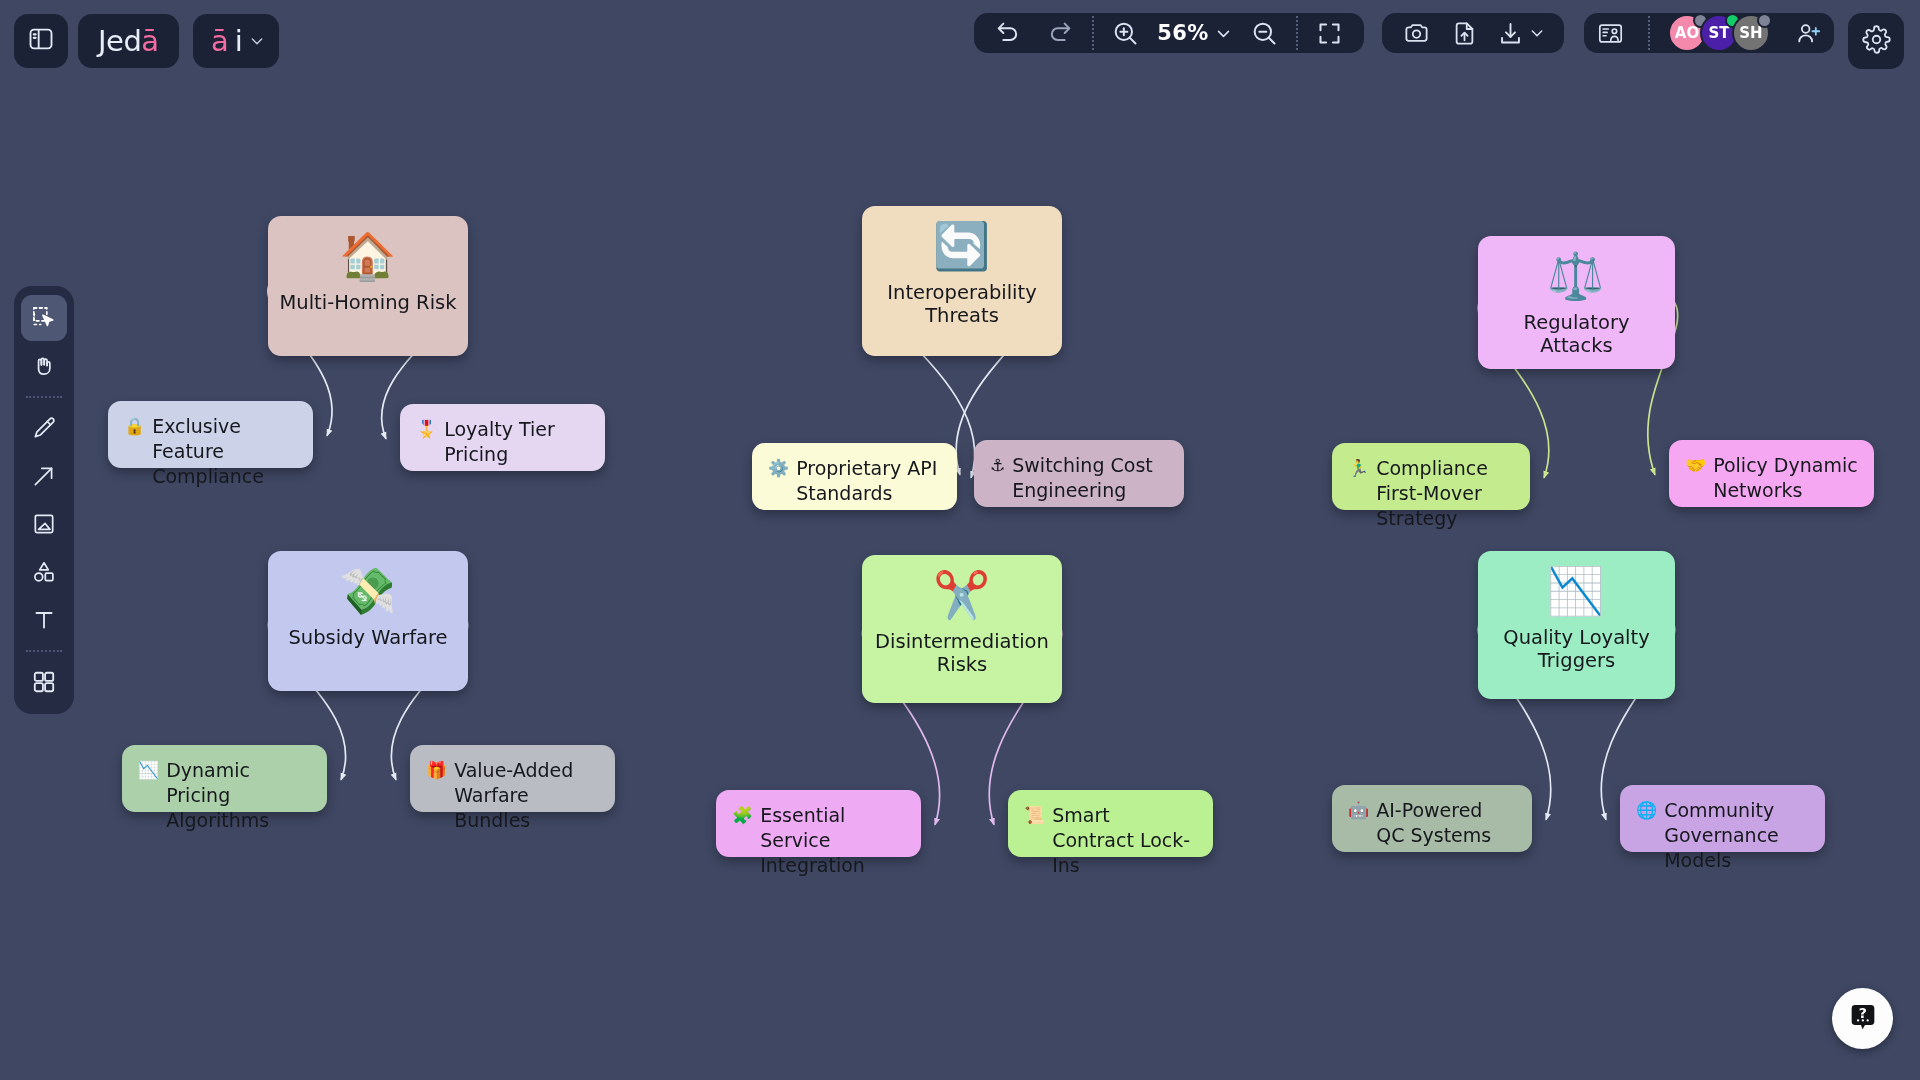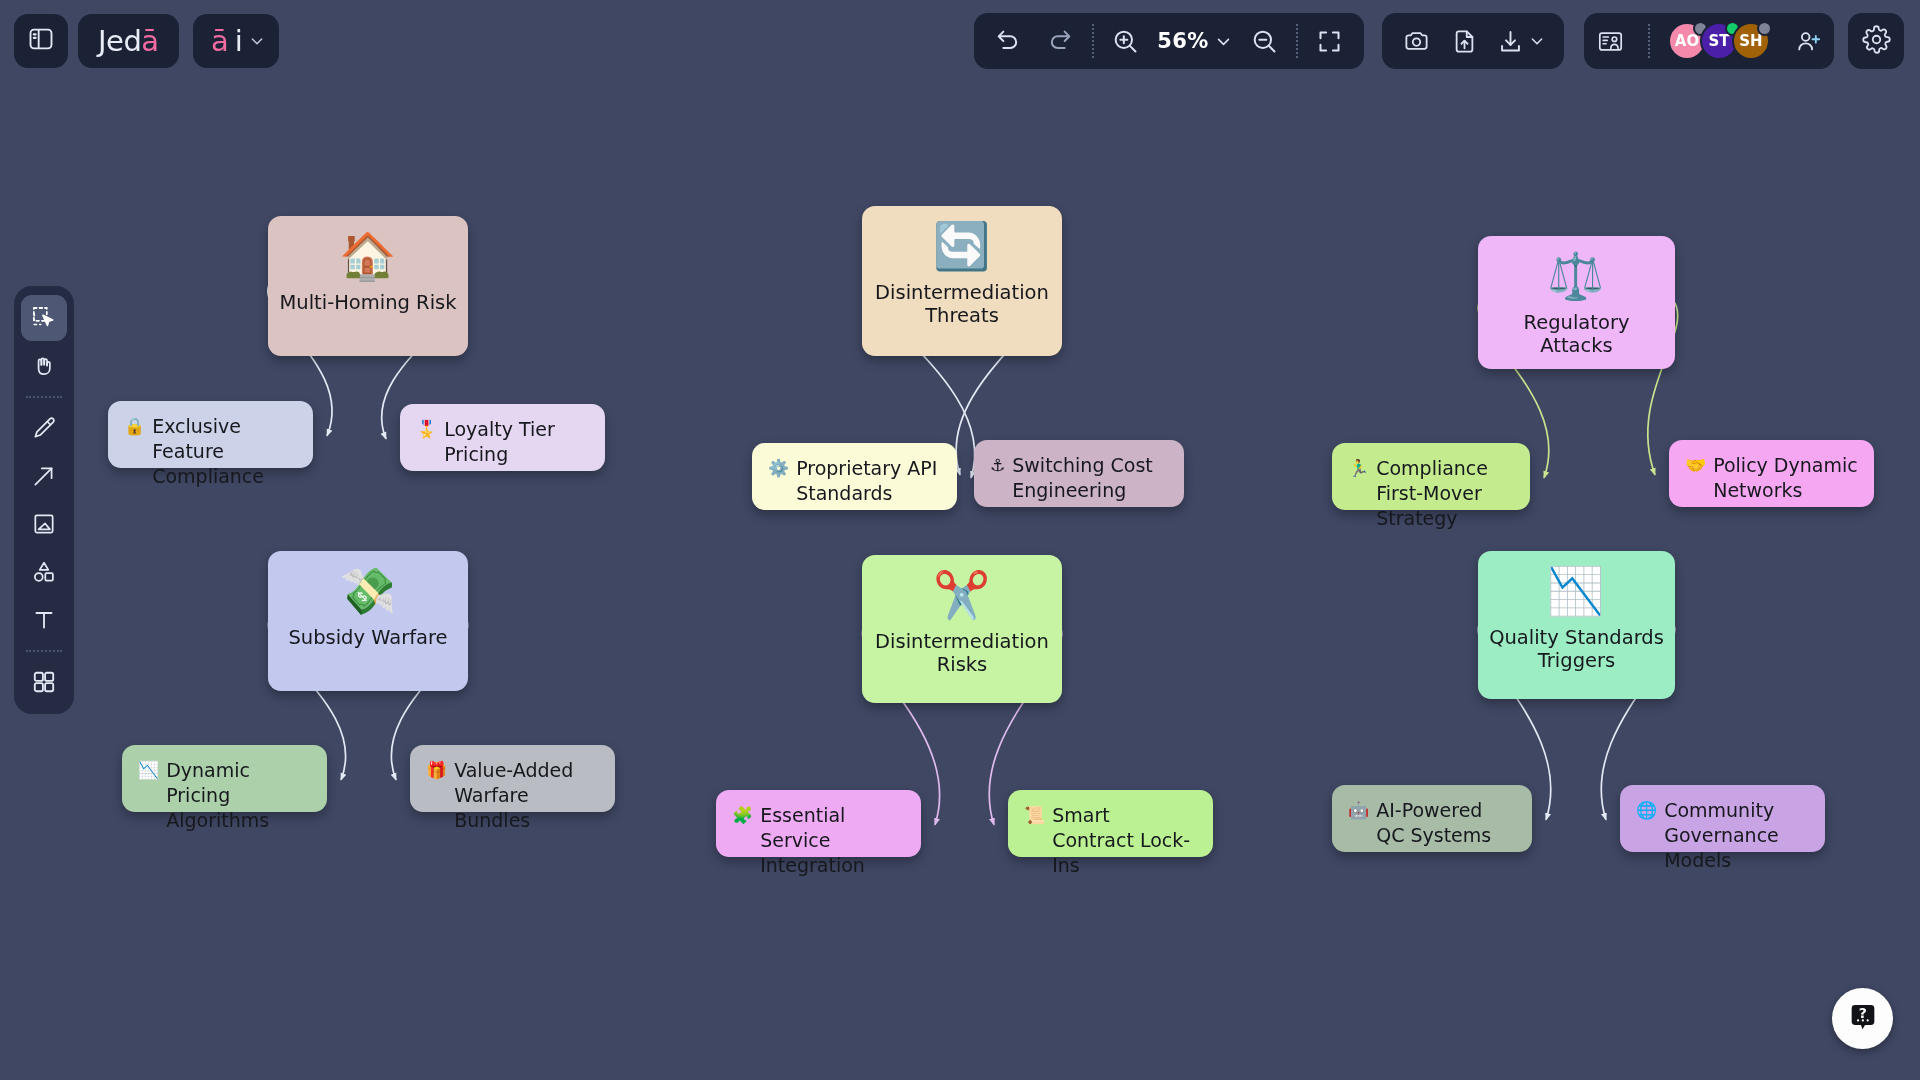--- a/index.html
+++ b/index.html
@@ -8,21 +8,21 @@
     width:1920px; height:1080px; overflow:hidden;
     background:#3f4763;
     font-family:"DejaVu Sans","Liberation Sans",sans-serif;
   }
   #canvas-root { position:relative; width:1920px; height:1080px; }
 
   
   .topbar { position:absolute; top:0; left:0; width:1920px; height:82px; z-index:40; }
 
   .pill { background:#1b2236; border-radius:14px; display:flex; align-items:center; }
-  .pill-group { position:absolute; top:13px; height:56px; }
+  .pill-group { position:absolute; top:13px; height:40px; }
 
   .sidebar-toggle-btn {
     position:absolute; left:14px; top:14px; width:54px; height:54px;
     background:#1b2236; border-radius:14px;
     display:flex; align-items:center; justify-content:center;
   }
   .brand-btn {
     position:absolute; left:78px; top:14px; height:54px; padding:0 20px;
     background:#1b2236; border-radius:14px;
     display:flex; align-items:center; justify-content:center;
@@ -142,21 +142,21 @@
       <div class="node child" style="left: 108px; top: 401px; width: 205px; height: 67px; background: rgb(204, 210, 232);">
         <span class="nemoji">🔒</span>
         <span class="nlabel">Exclusive Feature Compliance</span>
       </div>
       <div class="node child" style="left: 400px; top: 404px; width: 205px; height: 67px; background: rgb(229, 214, 242);">
         <span class="nemoji">🎖️</span>
         <span class="nlabel">Loyalty Tier Pricing</span>
       </div>
       <div class="node parent" style="left: 862px; top: 206px; width: 200px; height: 150px; background: rgb(240, 220, 190);">
         <span class="nemoji">🔄</span>
-        <span class="nlabel">Disintermediation Threats</span>
+        <span class="nlabel">Interoperability Threats</span>
       </div>
       <div class="node child" style="left: 752px; top: 443px; width: 205px; height: 67px; background: rgb(251, 251, 216);">
         <span class="nemoji">⚙️</span>
         <span class="nlabel">Proprietary API Standards</span>
       </div>
       <div class="node child" style="left: 974px; top: 440px; width: 210px; height: 67px; background: rgb(204, 179, 198);">
         <span class="nemoji">⚓</span>
         <span class="nlabel">Switching Cost Engineering</span>
       </div>
       <div class="node parent" style="left: 1478px; top: 236px; width: 197px; height: 133px; background: rgb(240, 183, 248);">
@@ -190,21 +190,21 @@
       <div class="node child" style="left: 716px; top: 790px; width: 205px; height: 67px; background: rgb(238, 170, 243);">
         <span class="nemoji">🧩</span>
         <span class="nlabel">Essential Service Integration</span>
       </div>
       <div class="node child" style="left: 1008px; top: 790px; width: 205px; height: 67px; background: rgb(187, 241, 147);">
         <span class="nemoji">📜</span>
         <span class="nlabel">Smart Contract Lock-Ins</span>
       </div>
       <div class="node parent" style="left: 1478px; top: 551px; width: 197px; height: 148px; background: rgb(156, 237, 196);">
         <span class="nemoji">📉</span>
-        <span class="nlabel">Quality Standards Triggers</span>
+        <span class="nlabel">Quality Loyalty Triggers</span>
       </div>
       <div class="node child" style="left: 1332px; top: 785px; width: 200px; height: 67px; background: rgb(168, 187, 167);">
         <span class="nemoji">🤖</span>
         <span class="nlabel">AI-Powered QC Systems</span>
       </div>
       <div class="node child" style="left: 1620px; top: 785px; width: 205px; height: 67px; background: rgb(201, 164, 228);">
         <span class="nemoji">🌐</span>
         <span class="nlabel">Community Governance Models</span>
       </div>
     </div>
@@ -318,21 +318,21 @@
           <path d="M12.3 18c0-2 1.4-3.5 3.2-3.5S18.7 16 18.7 18"></path>
           <line x1="5.5" y1="8" x2="10" y2="8"></line>
             <line x1="5.5" y1="11" x2="9" y2="11"></line>
           <line x1="5.5" y1="14" x2="8" y2="14"></line>
         </svg>
       </div>
       <div class="vdiv"></div>
       <div class="avatars" id="avatars">
           <div class="avatar" style="background: rgb(244, 137, 171);">AO<span class="status" style="background: rgb(126, 132, 150);"></span></div>
           <div class="avatar" style="background: rgb(75, 31, 168); text-align: right;">ST<span class="status" style="background: rgb(20, 204, 106);"></span></div>
-          <div class="avatar" style="background: #a16207;">SH<span class="status" style="background: rgb(126, 132, 150);"></span></div>
+          <div class="avatar" style="background: #737373;">SH<span class="status" style="background: rgb(126, 132, 150);"></span></div>
         </div>
       <div class="tb-icon">
         <svg width="27" height="27" viewBox="0 0 24 24" fill="none" stroke="#dbe2f0" stroke-width="1.6" stroke-linecap="round" stroke-linejoin="round">
           <circle cx="9.5" cy="8" r="3.4"></circle>
             <path d="M3.8 19c0-3.2 2.6-5.4 5.7-5.4s5.7 2.2 5.7 5.4"></path>
           <line x1="18.5" y1="7" x2="18.5" y2="13" stroke="#8fd3f2"></line>
             <line x1="15.5" y1="10" x2="21.5" y2="10" stroke="#8fd3f2"></line>
         </svg>
       </div>
     </div>

